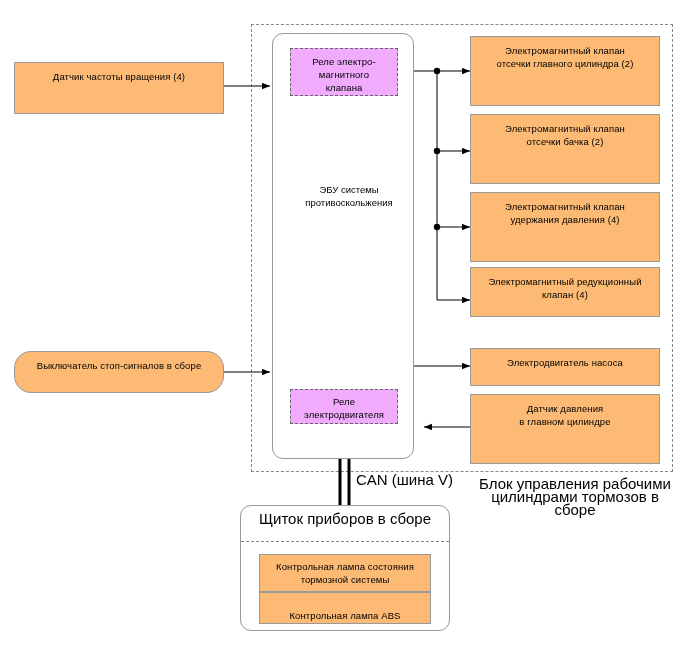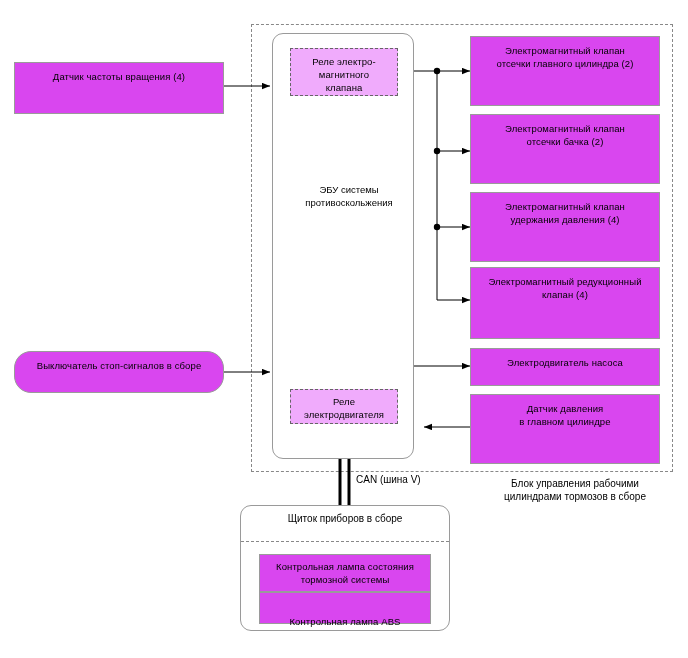--- a/index.html
+++ b/index.html
@@ -30,21 +30,21 @@
     justify-content: center;
     align-items: flex-start;
     text-align: center;
     color: #000000;
     font-size: 9.5px;
     line-height: 13px;
     letter-spacing: 0.1px;
   }
   .solid-box {
     border: 1px solid #9a9a9a;
-    background: #d946ef;
+    background: #fdba74;
     padding-top: 7px;
   }
   .rounded-box {
     border: 1px solid #9a9a9a;
     background: #ffffff;
     border-radius: 11px;
   }
   .dashed-box {
     border: 1px dashed #666666;
     background: #f0abfc;
@@ -53,21 +53,21 @@
   .dashed-region {
     position: absolute;
     box-sizing: border-box;
     border: 1px dashed #888888;
     background: transparent;
   }
   .plain-label {
     position: absolute;
     text-align: center;
     color: #000000;
-    font-size: 10px;
+    font-size: 15px;
     line-height: 13px;
   }
   .ecu-title {
     position: absolute;
     width: 154px;
     text-align: center;
     font-size: 9.5px;
     line-height: 13px;
     color: #000000;
   }
@@ -156,21 +156,21 @@
   <div class="node solid-box" style="left:470px; top:114px; width:190px; height:70px; display:block;">
     <div>Электромагнитный клапан</div>
     <div>отсечки бачка (2)</div>
   </div>
 
   <div class="node solid-box" style="left:470px; top:192px; width:190px; height:70px; display:block;">
     <div>Электромагнитный клапан</div>
     <div>удержания давления (4)</div>
   </div>
 
-  <div class="node solid-box" style="left:470px; top:267px; width:190px; height:72px; display:block;">
+  <div class="node solid-box" style="left:470px; top:267px; width:190px; height:50px; display:block;">
     <div>Электромагнитный редукционный</div>
     <div>клапан (4)</div>
   </div>
 
   <div class="node solid-box" style="left:470px; top:348px; width:190px; height:38px; display:block;">
     <div>Электродвигатель насоса</div>
   </div>
 
   <div class="node solid-box" style="left:470px; top:394px; width:190px; height:70px; display:block;">
     <div>Датчик давления</div>
@@ -188,17 +188,17 @@
 
   <div class="plain-label" style="left:240px; top:512px; width:210px;">Щиток приборов в сборе</div>
 
   <div class="cluster-divider" style="left:241px; top:541px; width:208px;"></div>
 
   <div class="node solid-box" style="left:259px; top:554px; width:172px; height:38px; display:block; padding-top:5px;">
     <div>Контрольная лампа состояния</div>
     <div>тормозной системы</div>
   </div>
 
-  <div class="node solid-box" style="left:259px; top:592px; width:172px; height:32px; display:block; padding-top:22px;">
+  <div class="node solid-box" style="left:259px; top:592px; width:172px; height:32px; display:block; padding-top:16px;">
     <div>Контрольная лампа ABS</div>
   </div>
 
 </div>
 
 </body></html>

